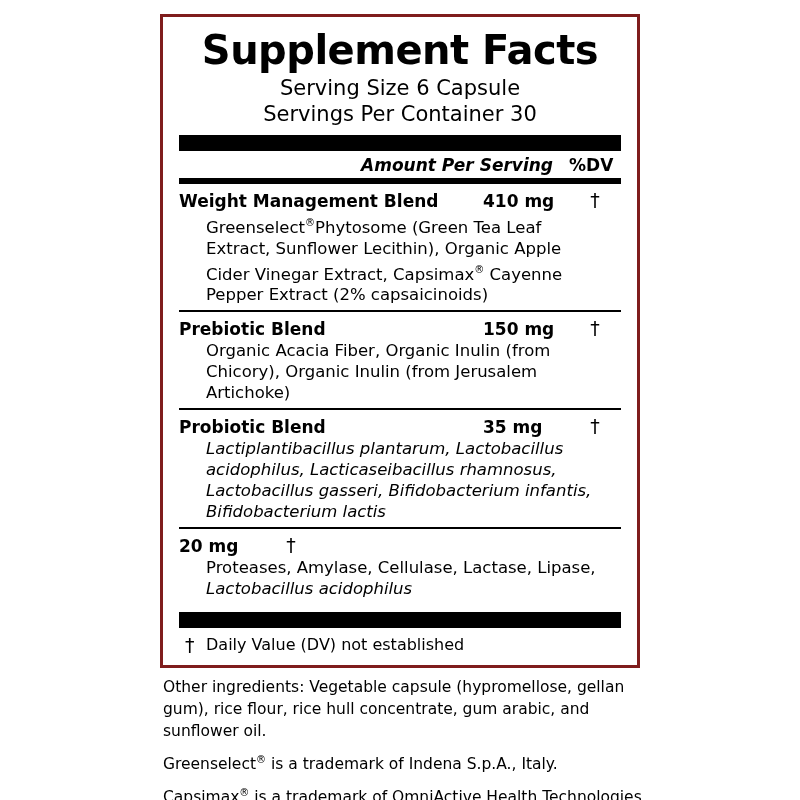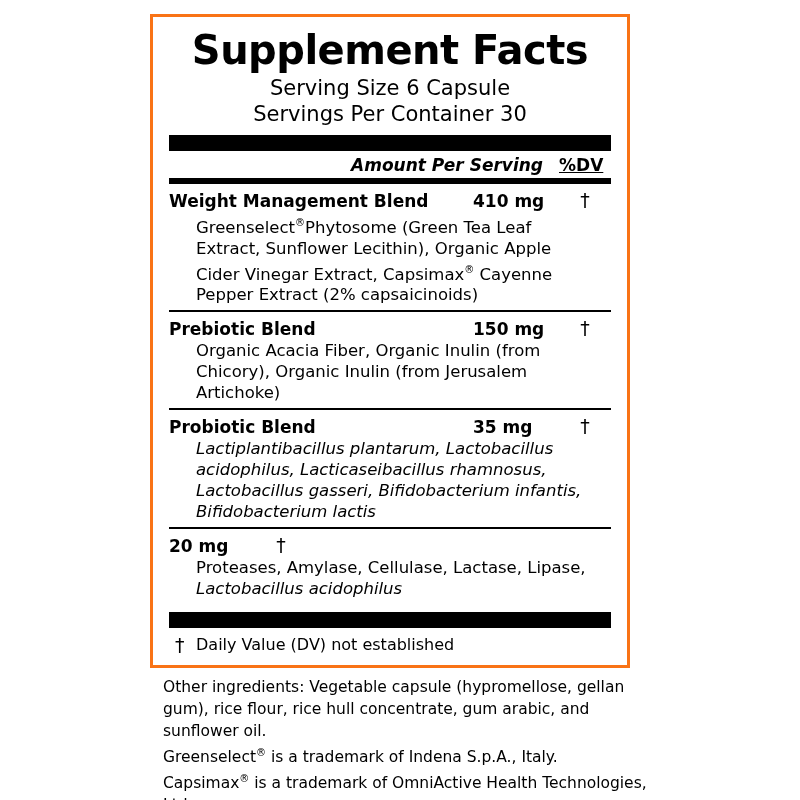--- a/index.html
+++ b/index.html
@@ -18,25 +18,25 @@
   .page {
     position: relative;
     width: 800px;
     height: 800px;
     box-sizing: border-box;
   }
 
   
   .panel {
     position: absolute;
-    left: 150px;
+    left: 160px;
     top: 14px;
     width: 480px;
     box-sizing: border-box;
-    border: 3px solid #f97316;
+    border: 3px solid #7f1d1d;
     background: #fff;
     padding: 8px 16px 10px 16px;
   }
 
   .title {
     text-align: center;
     font-size: 40px;
     line-height: 46px;
     font-weight: 700;
     letter-spacing: -0.5px;
@@ -72,21 +72,20 @@
     font-weight: 700;
     padding: 4px 0 3px 0;
   }
   .amount-row .aps {
     margin-right: 16px;
     font-style: italic;
   }
   .amount-row .dv {
     width: 52px;
     text-align: left;
-    text-decoration: underline;
   }
 
   .rule-med {
     height: 6px;
     background: #000;
   }
   .rule-thin {
     height: 2px;
     background: #000;
   }
@@ -149,20 +148,21 @@
     left: 163px;
     top: 676px;
     width: 500px;
     font-size: 15.5px;
     line-height: 22px;
   }
   .other p {
     margin: 0 0 0 0;
   }
   .other p + p {
+    margin-top: 7px;
   }
 </style>
 </head>
 <body>
 
 <div class="page">
 
   <div class="panel">
 
     <div class="title">Supplement Facts</div>

